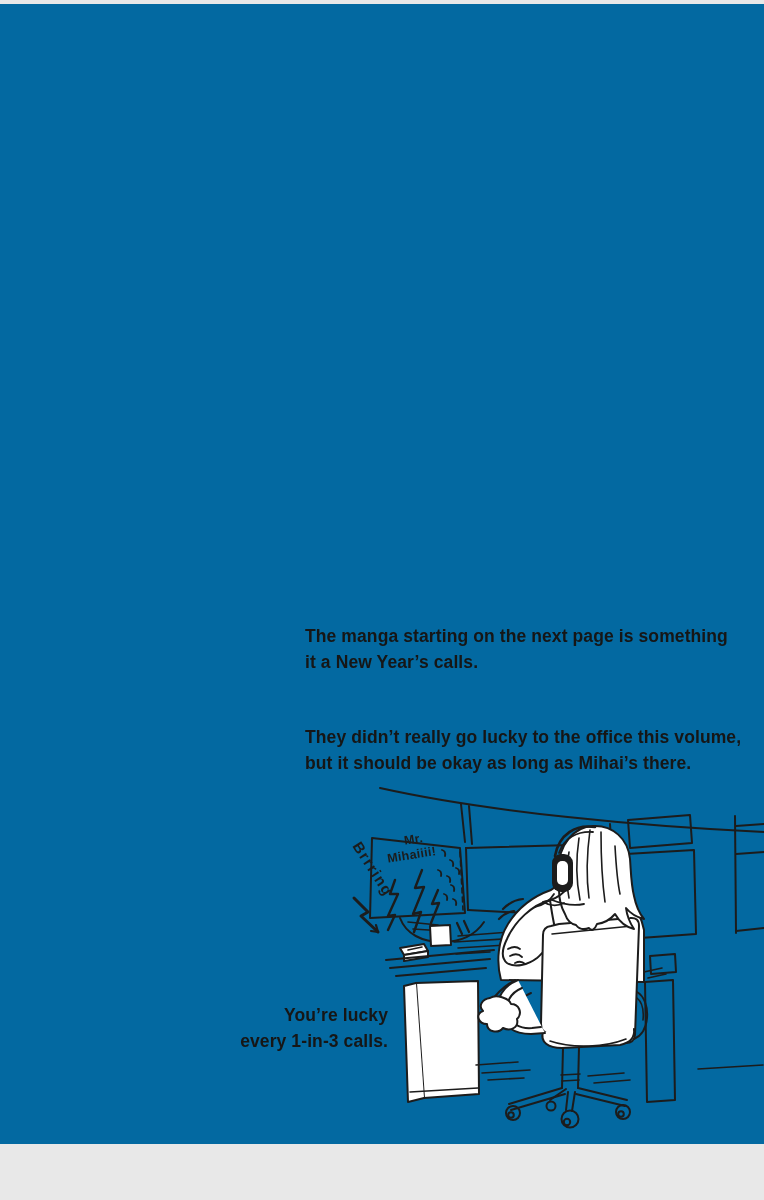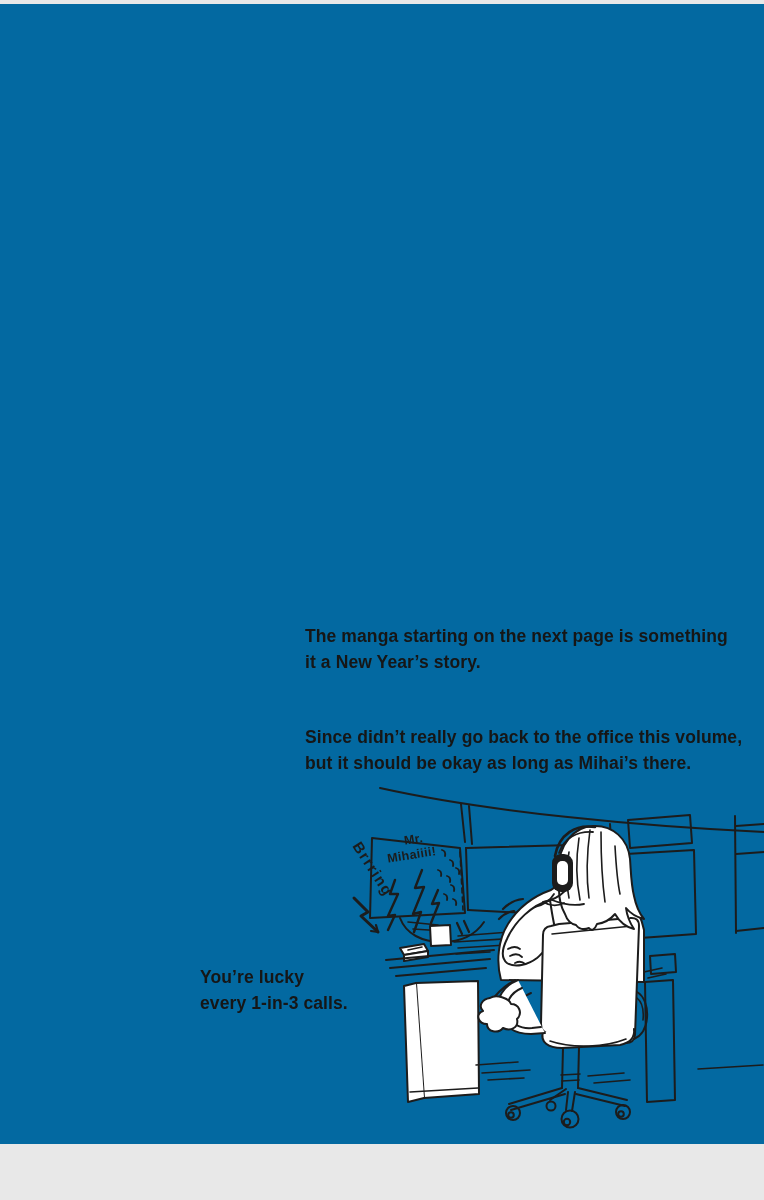--- a/index.html
+++ b/index.html
@@ -10,41 +10,41 @@
   }
   .handtext{
     font-family:"Liberation Sans",sans-serif;
     font-weight:600;color:#161616;
     font-size:17.5px;line-height:26px;letter-spacing:.1px;
   }
   .para{position:absolute;left:305px;width:430px;}
   .para.p1{top:619px;}
   .para.p2{top:720px;}
   .tline{display:block;white-space:nowrap;}
-  .caption{position:absolute;left:200px;top:960px;width:188px;text-align:left;}
+  .caption{position:absolute;left:200px;top:998px;width:188px;text-align:right;}
   .illo{position:absolute;left:338px;top:778px;width:426px;height:390px;}
   svg text{
     font-family:"Liberation Sans",sans-serif;
     font-weight:600;fill:#1c1c1c;
   }
   .sfx-ring{font-size:15px;letter-spacing:1.5px;}
   .sfx-call{font-size:12.5px;letter-spacing:.3px;}
 </style>
 </head>
 <body>
 
 <div class="page">
 
   <div class="para p1 handtext">
     <span class="tline">The manga starting on the next page is something</span>
-    <span class="tline">it a New Year’s story.</span>
+    <span class="tline">it a New Year’s calls.</span>
   </div>
 
   <div class="para p2 handtext">
-    <span class="tline">Since didn’t really go back to the office this volume,</span>
+    <span class="tline">They didn’t really go lucky to the office this volume,</span>
     <span class="tline">but it should be okay as long as Mihai’s there.</span>
   </div>
 
   <div class="caption handtext">
     <span class="tline">You’re lucky</span>
     <span class="tline">every 1-in-3 calls.</span>
   </div>
 
   <svg class="illo" viewBox="0 0 426 390">
     <g stroke="#1c1c1c" stroke-width="2" fill="none" stroke-linecap="round" stroke-linejoin="round">

